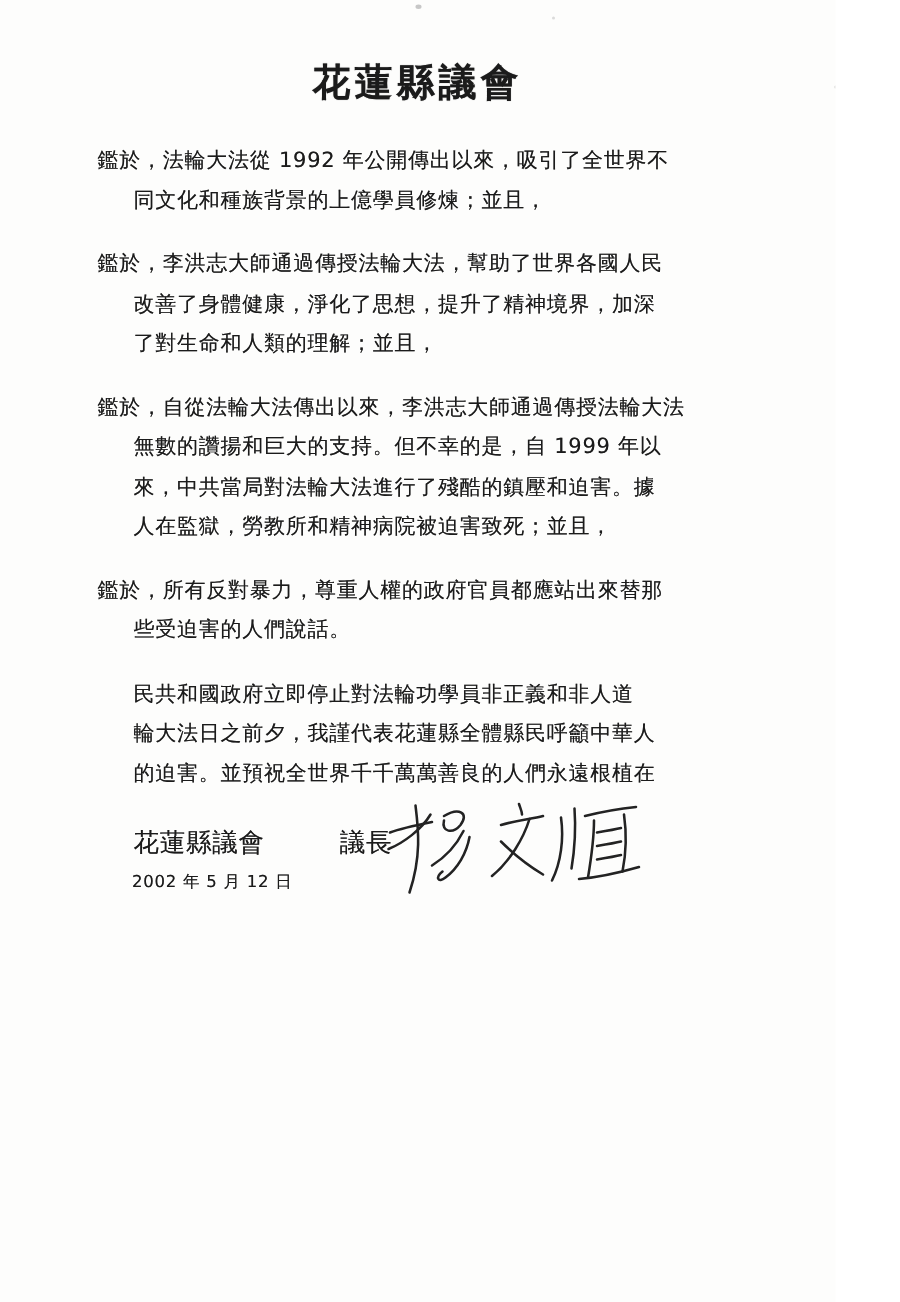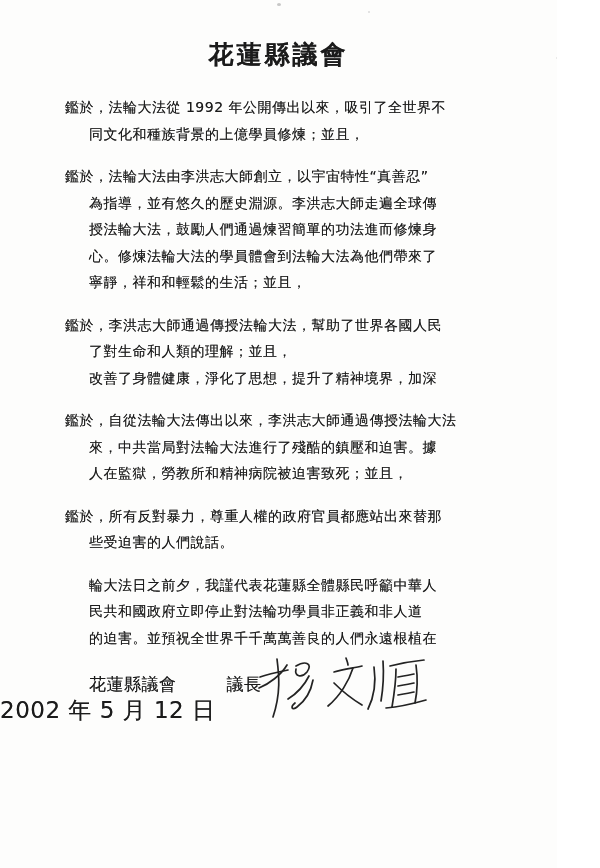--- a/index.html
+++ b/index.html
@@ -39,21 +39,22 @@
   .sig-block { position:relative; margin-top:20px; }
   .sig-row {
     padding-left:89px;
     font-size:17px;
     line-height:26px;
     letter-spacing:0.5px;
     text-shadow:0 0 0.4px rgba(20,20,20,0.6);
   }
   .sig-title-label { margin-left:50px; }
   .date-row {
-    font-size:23px;
+    padding-left:88px;
+    font-size:11px;
     line-height:26px;
     letter-spacing:0.5px;
     text-shadow:0 0 0.4px rgba(20,20,20,0.6);
     white-space:nowrap;
   }
   .sig-svg {
     position:absolute;
     left:252px; top:-18px;
     width:180px; height:66px;
     pointer-events:none;
@@ -81,48 +82,42 @@
 
   <h1 class="doc-title">花蓮縣議會</h1>
 
   <div class="doc-body">
 
     <div class="para">
       <div class="line">鑑於，法輪大法從 1992 年公開傳出以來，吸引了全世界不</div>
       <div class="line cont">同文化和種族背景的上億學員修煉；並且，</div>
     </div>
 
-    <div class="para">
-      <div class="line">鑑於，法輪大法由李洪志大師創立，以宇宙特性“真善忍”</div>
-      <div class="line cont">為指導，並有悠久的歷史淵源。李洪志大師走遍全球傳</div>
-      <div class="line cont">授法輪大法，鼓勵人們通過煉習簡單的功法進而修煉身</div>
-      <div class="line cont">心。修煉法輪大法的學員體會到法輪大法為他們帶來了</div>
-      <div class="line cont">寧靜，祥和和輕鬆的生活；並且，</div>
-    </div>
 
     <div class="para">
       <div class="line">鑑於，李洪志大師通過傳授法輪大法，幫助了世界各國人民</div>
+      <div class="line cont">改善了身體健康，淨化了思想，提升了精神境界，加深</div>
       <div class="line cont">了對生命和人類的理解；並且，</div>
-      <div class="line cont">改善了身體健康，淨化了思想，提升了精神境界，加深</div>
     </div>
 
     <div class="para">
       <div class="line">鑑於，自從法輪大法傳出以來，李洪志大師通過傳授法輪大法</div>
+      <div class="line cont">無數的讚揚和巨大的支持。但不幸的是，自 1999 年以</div>
       <div class="line cont">來，中共當局對法輪大法進行了殘酷的鎮壓和迫害。據</div>
       <div class="line cont">人在監獄，勞教所和精神病院被迫害致死；並且，</div>
     </div>
 
     <div class="para">
       <div class="line">鑑於，所有反對暴力，尊重人權的政府官員都應站出來替那</div>
       <div class="line cont">些受迫害的人們說話。</div>
     </div>
 
     <div class="para">
+      <div class="line cont">民共和國政府立即停止對法輪功學員非正義和非人道</div>
       <div class="line cont">輪大法日之前夕，我謹代表花蓮縣全體縣民呼籲中華人</div>
-      <div class="line cont">民共和國政府立即停止對法輪功學員非正義和非人道</div>
       <div class="line cont">的迫害。並預祝全世界千千萬萬善良的人們永遠根植在</div>
     </div>
   </div>
 
   <div class="sig-block">
     <div class="sig-row">
       <span>花蓮縣議會</span><span class="sig-title-label">議長</span>
     </div>
     <div class="date-row">2002 年 5 月 12 日</div>
 

